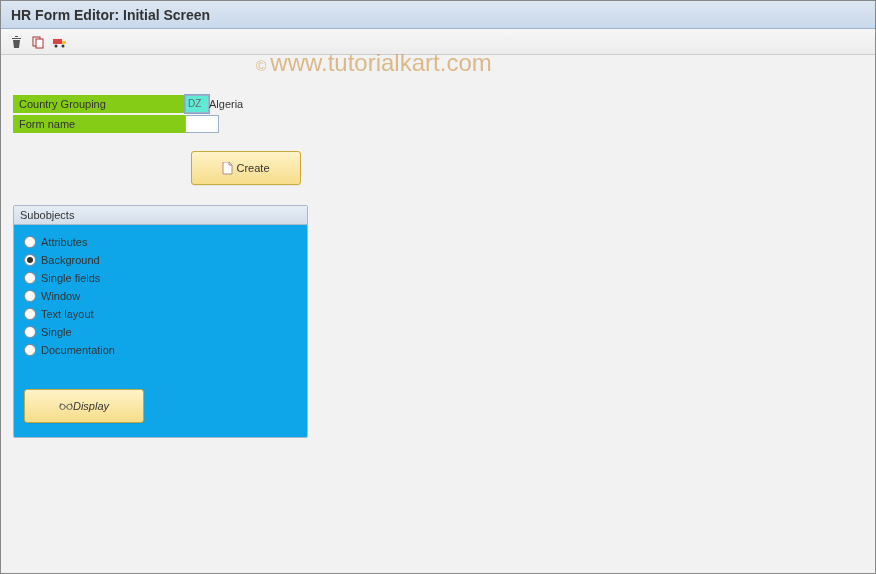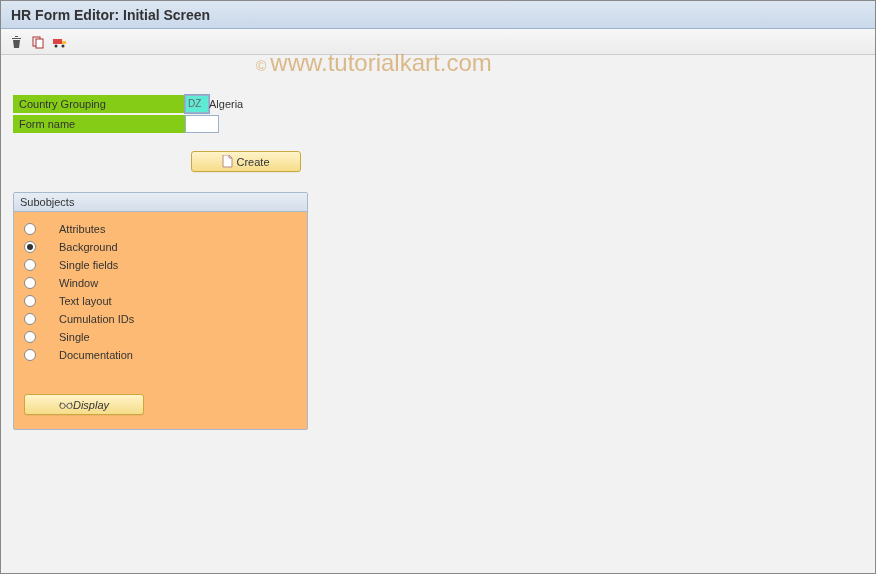--- a/index.html
+++ b/index.html
@@ -87,45 +87,45 @@
     .btn {
       display: inline-flex;
       align-items: center;
       justify-content: center;
       background: linear-gradient(#fff3c8, #f6dd8a);
       border: 1px solid #c8a93e;
       border-radius: 3px;
       font-size: 11px;
       color: #333;
       cursor: pointer;
-      height: 21px;
+      height: 34px;
       padding: 0 8px;
       min-width: 110px;
       box-shadow: 0 1px 1px rgba(0,0,0,0.05);
     }
     .btn .bicon { width: 14px; display: inline-flex; }
     .create-row { margin: 18px 0 20px 178px; }
     .groupbox {
       border: 1px solid #a9b9cc;
       width: 295px;
-      background: #fdba74;
+      background: #0ea5e9;
       border-radius: 2px;
     }
     .groupbox-title {
       background: linear-gradient(#e6edf5, #d4deea);
       border-bottom: 1px solid #a9b9cc;
       padding: 3px 6px;
       font-size: 11px;
       color: #333;
     }
     .radio-list { padding: 8px 10px 10px; }
     .radio-item {
       display: flex;
       align-items: center;
-      gap: 23px;
+      gap: 5px;
       padding: 3px 0;
       font-size: 11px;
       color: #333;
       cursor: pointer;
     }
     .radio-dot {
       width: 12px; height: 12px;
       border: 1px solid #888;
       border-radius: 50%;
       background: #fff;
@@ -216,24 +216,20 @@
         <label class="radio-item">
           <span class="radio-dot"></span>
           <span>Window</span>
         </label>
         <label class="radio-item">
           <span class="radio-dot"></span>
           <span>Text layout</span>
         </label>
         <label class="radio-item">
           <span class="radio-dot"></span>
-          <span>Cumulation IDs</span>
-        </label>
-        <label class="radio-item">
-          <span class="radio-dot"></span>
           <span>Single</span>
         </label>
         <label class="radio-item">
           <span class="radio-dot"></span>
           <span>Documentation</span>
         </label>
       </div>
     <div class="spacer"></div>
     <div class="groupbox-buttons">
       <button class="btn">

